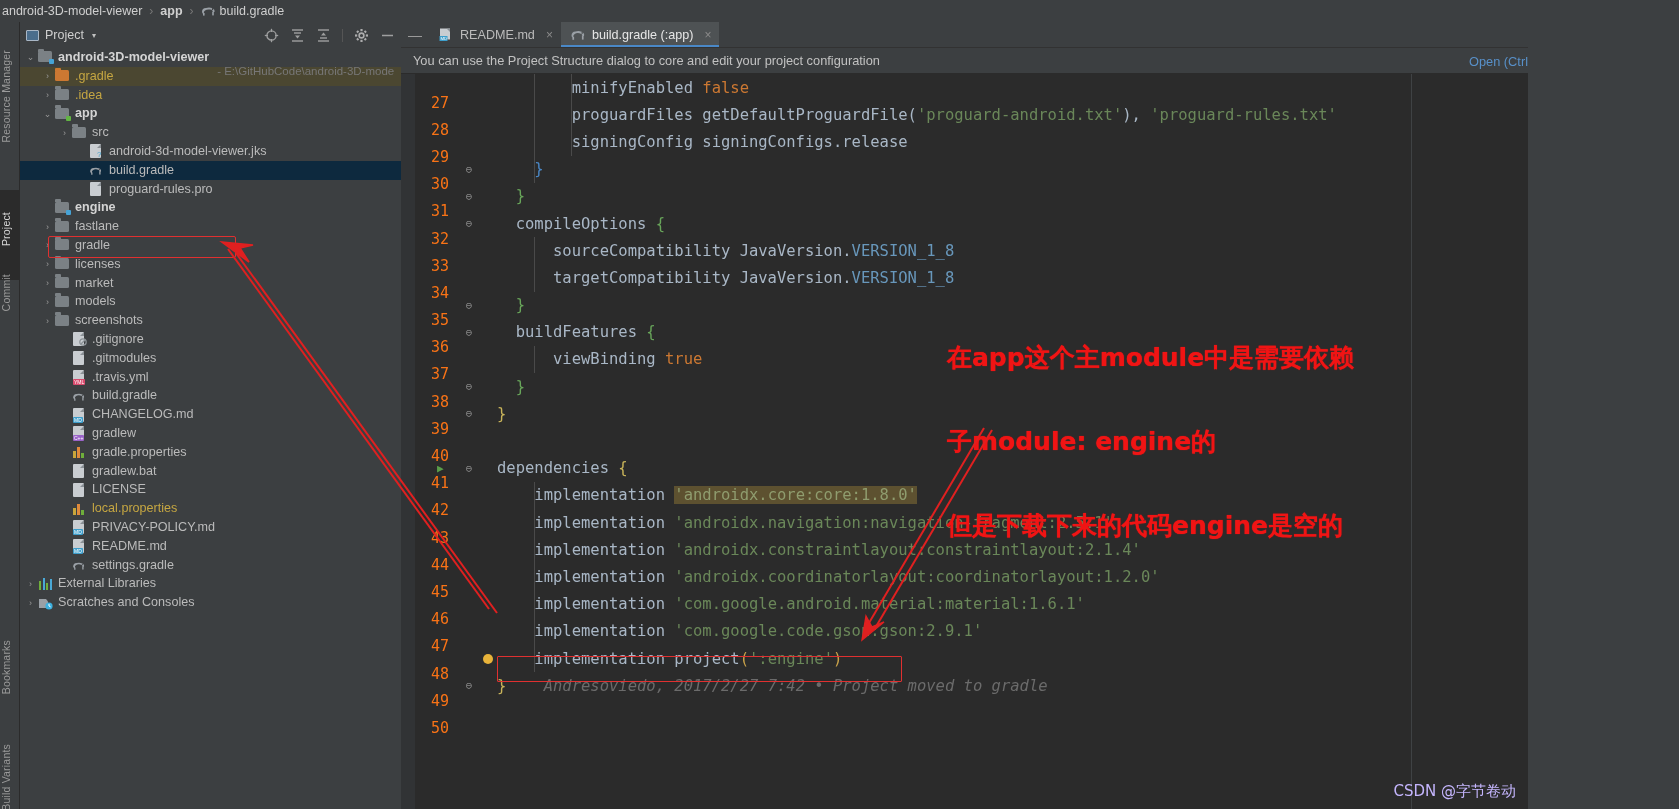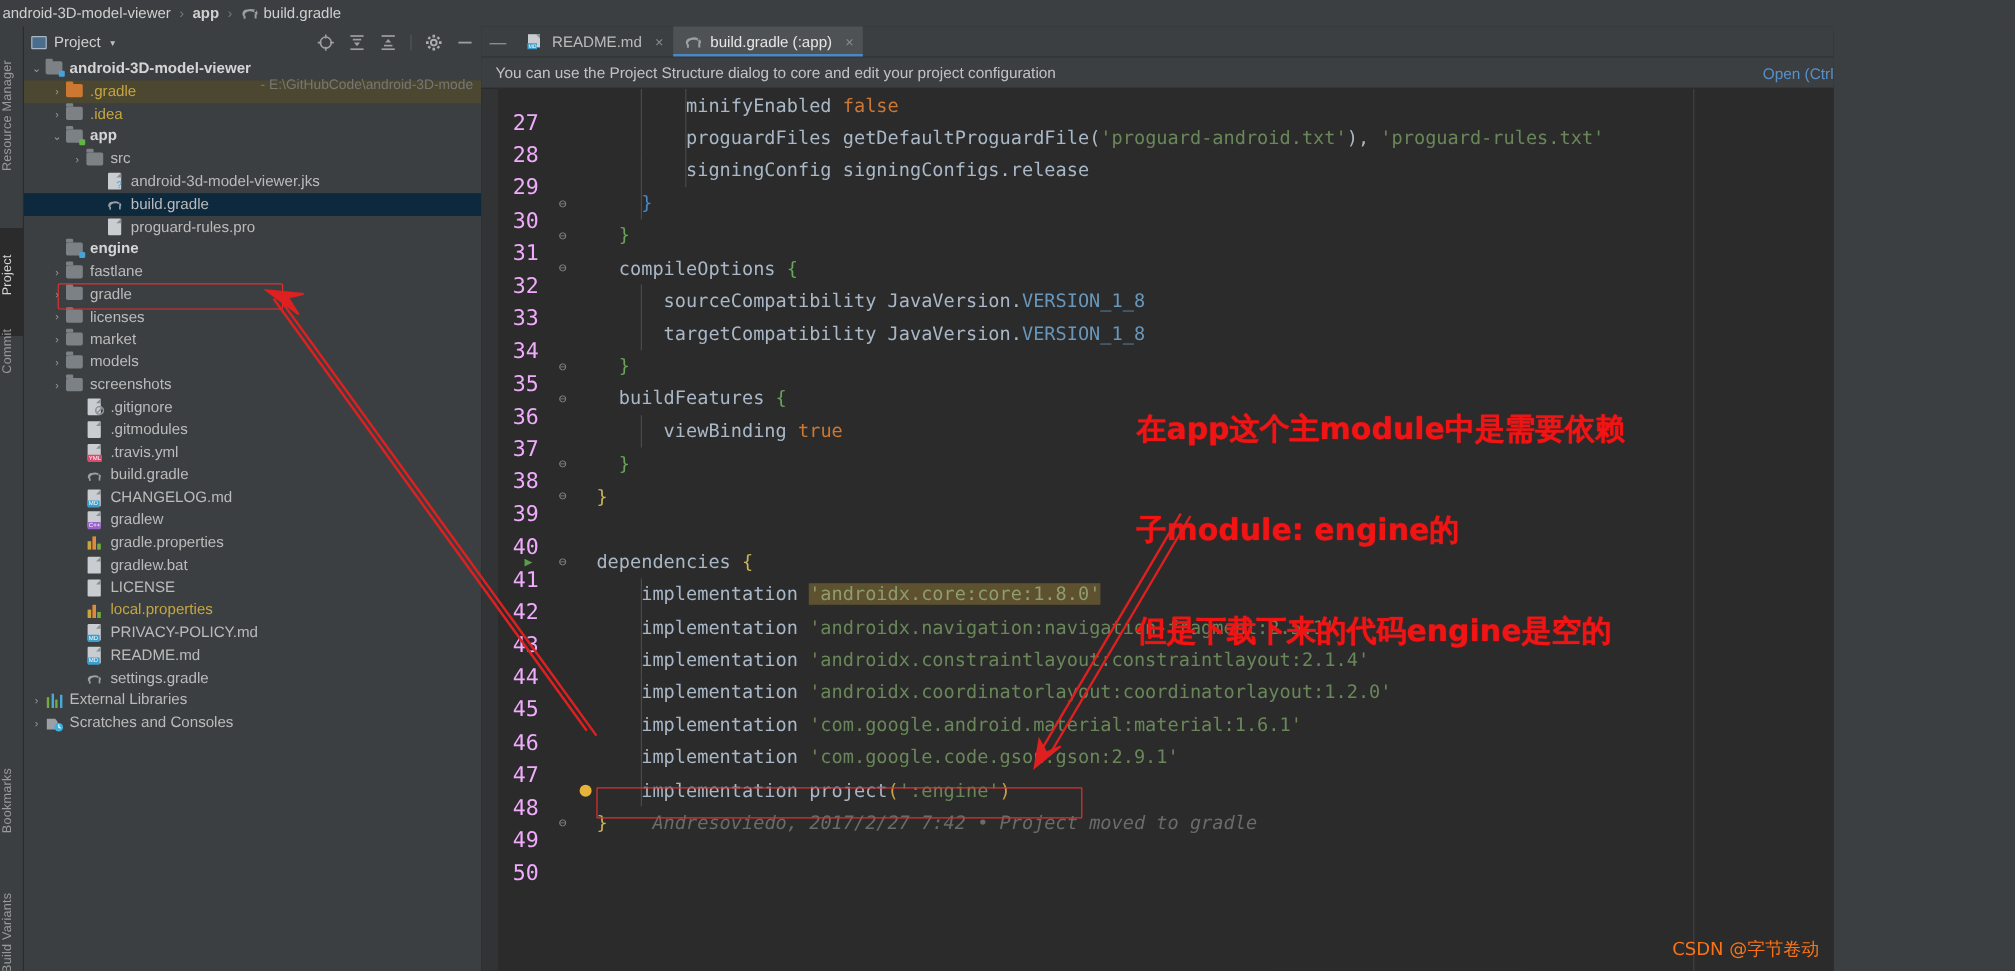--- a/index.html
+++ b/index.html
@@ -184,21 +184,21 @@
     background: #313335;
   }
   .lines { position: absolute; left: 0; top: 0; right: 0; bottom: 0; }
   .cline {
     position: relative; height: 27.2px; display: flex; align-items: center;
     font-family: "DejaVu Sans Mono", monospace; font-size: 15.5px;
     white-space: pre;
   }
   .lnum {
     position: absolute; left: 0; width: 48px; text-align: right;
-    color: #f0abfc; font-size: 18px; font-family: "DejaVu Sans Mono", monospace; margin-top: 30px;
+    color: #f97316; font-size: 15px; font-family: "DejaVu Sans Mono", monospace; margin-top: 30px;
   }
   .foldmark {
     position: absolute; left: 62px; width: 12px; text-align: center;
     color: #888; font-size: 11px;
   }
   .runmark { position:absolute; left:36px; color:#5a9e4a; font-size:11px; }
   .bulb { position:absolute; left:82px; width:10px; height:10px; border-radius:50%; background:#e8b33a; }
   .ctext { position: absolute; left: 96px; color: #a9b7c6; }
   .indentline {
     position: absolute; width: 1px; background: #4a4a4a; top: 0; height: 27.2px;
@@ -237,21 +237,21 @@
 
   
   .arrows {
     position: absolute; left: 0; top: 0; width: 1679px; height: 809px;
     pointer-events: none;
   }
 
   
   .watermark {
     position: absolute; right: 12px; bottom: 8px;
-    color: #f97316; font-size: 15px;
+    color: #c4b5fd; font-size: 15px;
     font-family: "DejaVu Sans", sans-serif;
   }
 </style>
 </head>
 <body>
 
 <div id="app">
 
   <div class="breadcrumb-bar">
     <span class="crumb">

